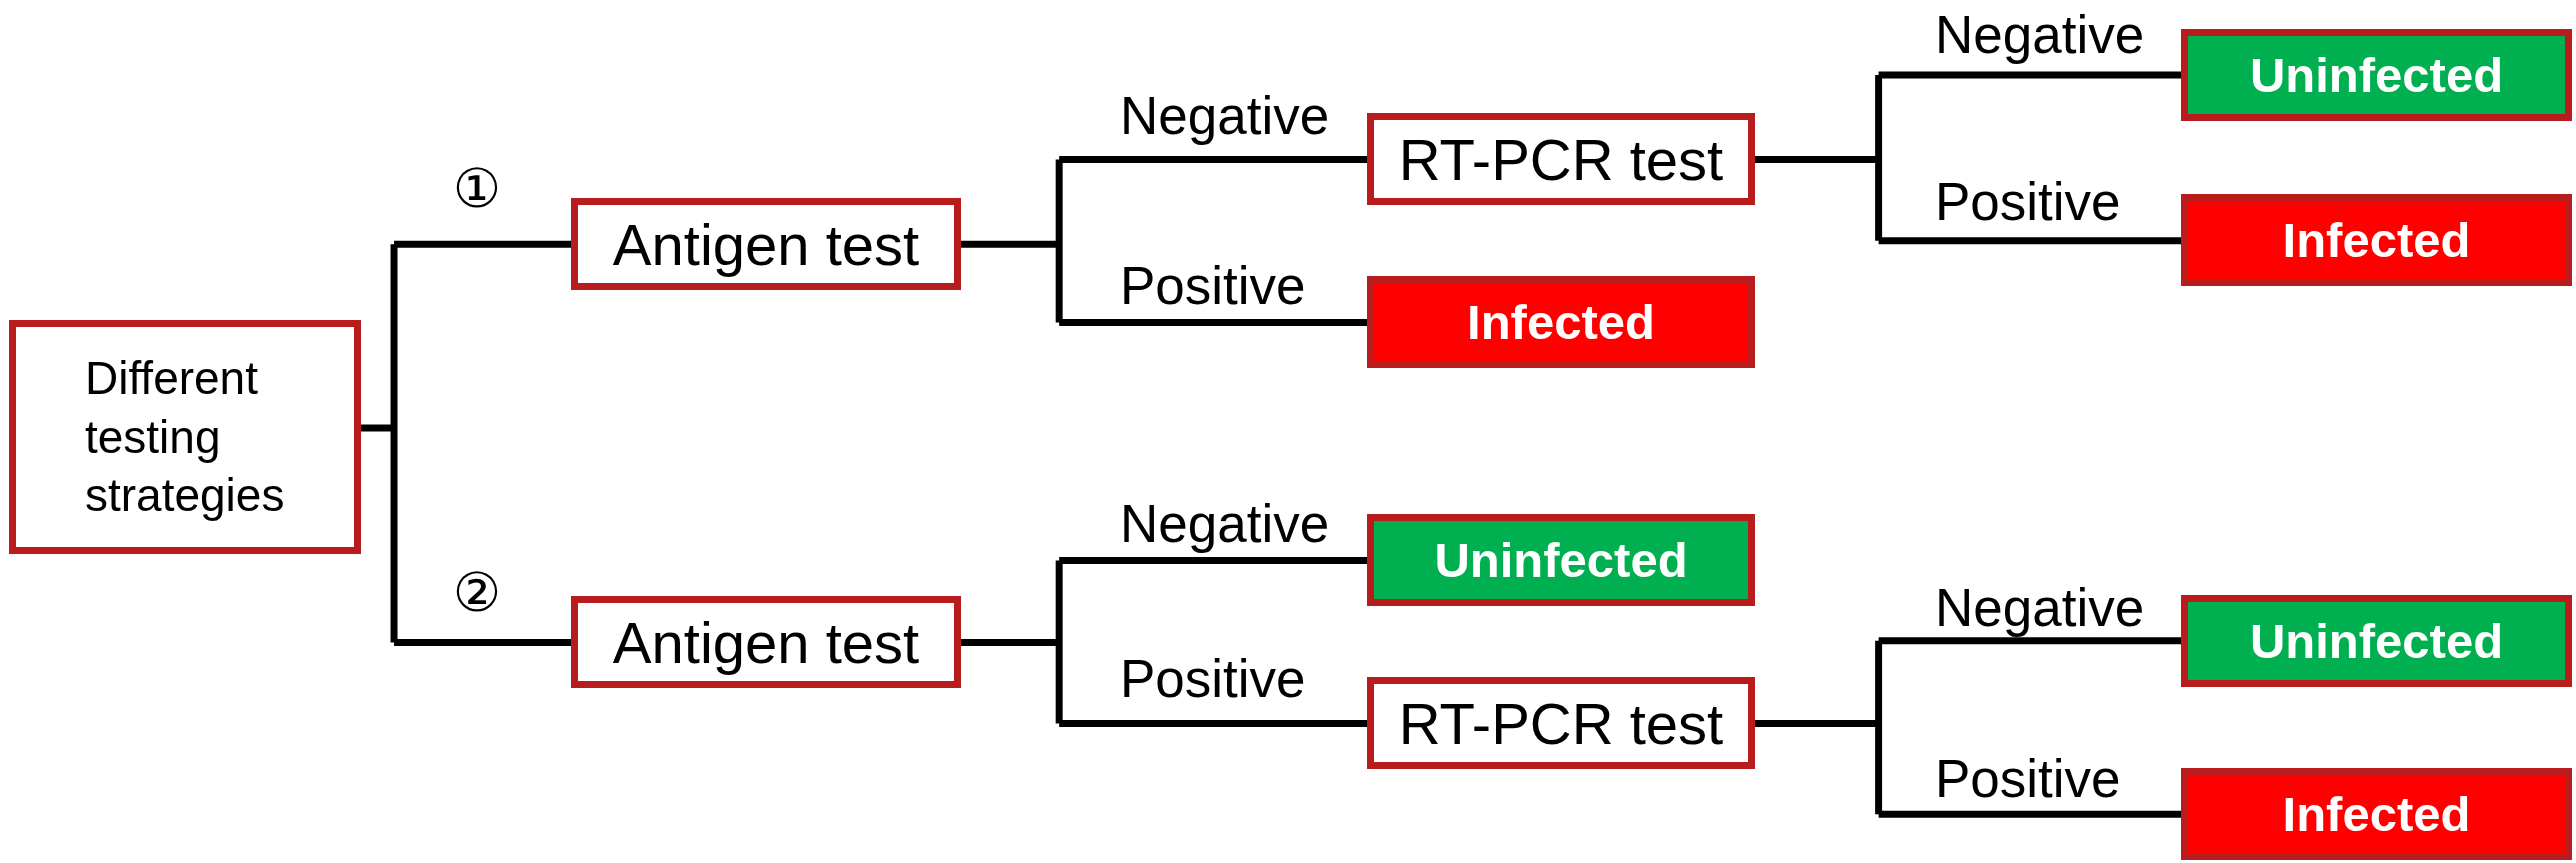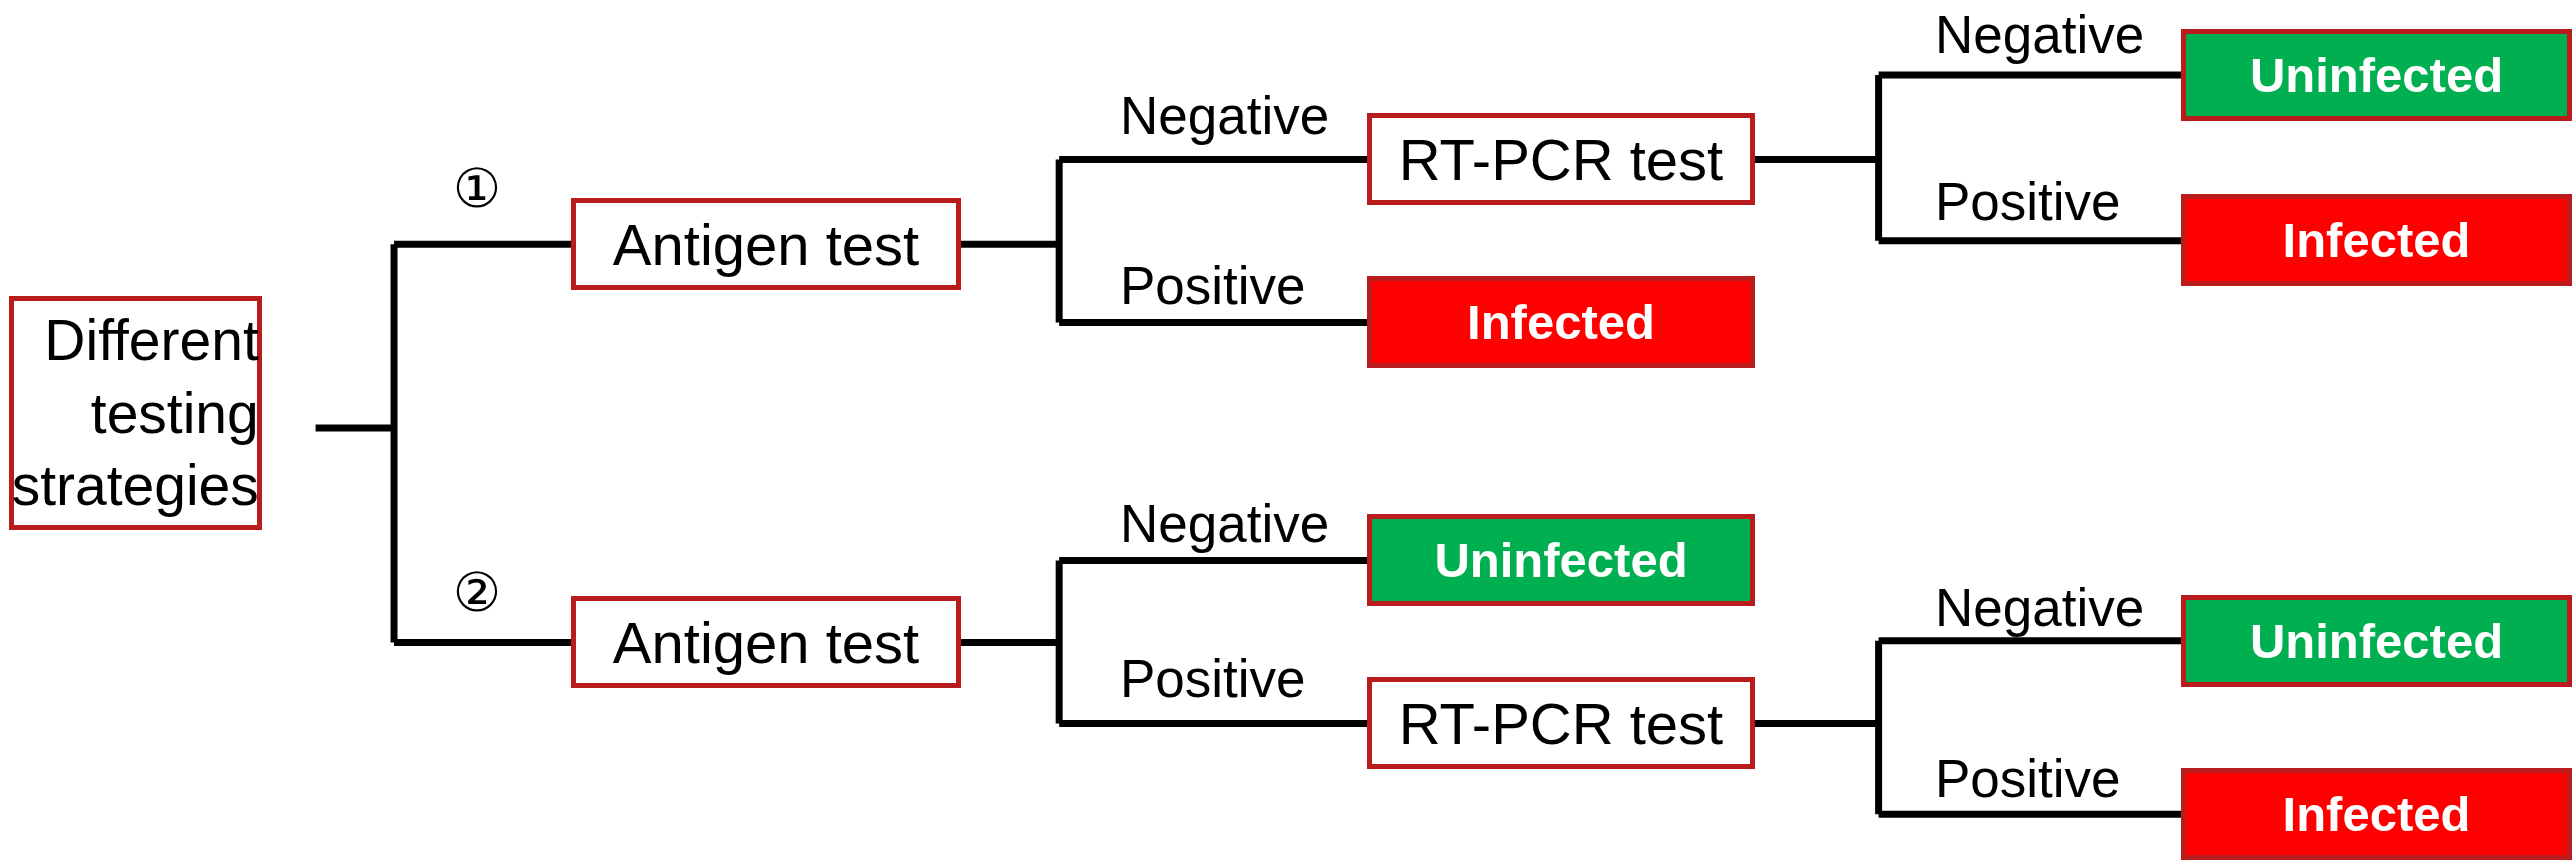--- a/index.html
+++ b/index.html
@@ -18,30 +18,30 @@
     width: 2576px; height: 864px;
   }
   .wires path {
     fill: none;
     stroke: #000000;
     stroke-width: 8;
   }
   .node {
     position: absolute;
     box-sizing: border-box;
-    border: 5px solid #b91c1c;
+    border: 7px solid #b91c1c;
     background: #ffffff;
     display: flex;
     align-items: center;
     justify-content: center;
-    text-align: right;
+    text-align: left;
   }
   .root-box {
-    left: 8.7px; top: 296px; width: 253px; height: 234px;
-    font-size: 57px; line-height: 1.28;
+    left: 8.7px; top: 320px; width: 352px; height: 234px;
+    font-size: 46px; line-height: 1.28;
     white-space: pre-line;
   }
   .test-box { font-size: 58px; }
   .outcome-box {
     font-size: 49px;
     font-weight: bold;
     color: #ffffff;
   }
   .box-antigen-1   { left: 571px;  top: 198px; width: 390px; height: 92px; }
   .box-rtpcr-1     { left: 1367px; top: 113px; width: 388px; height: 92px; }

